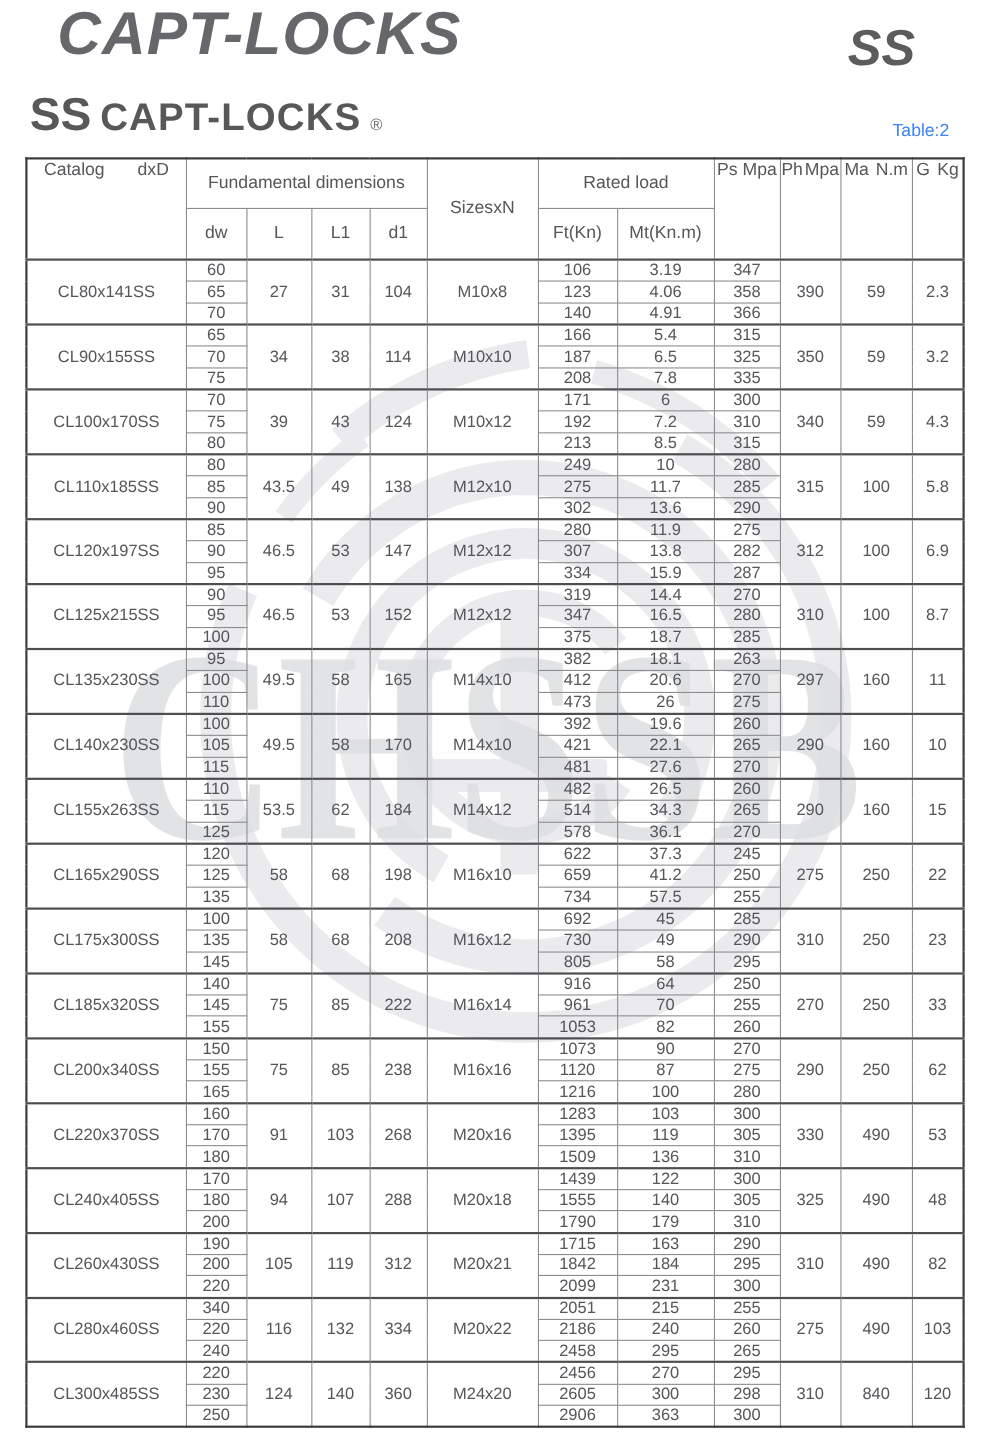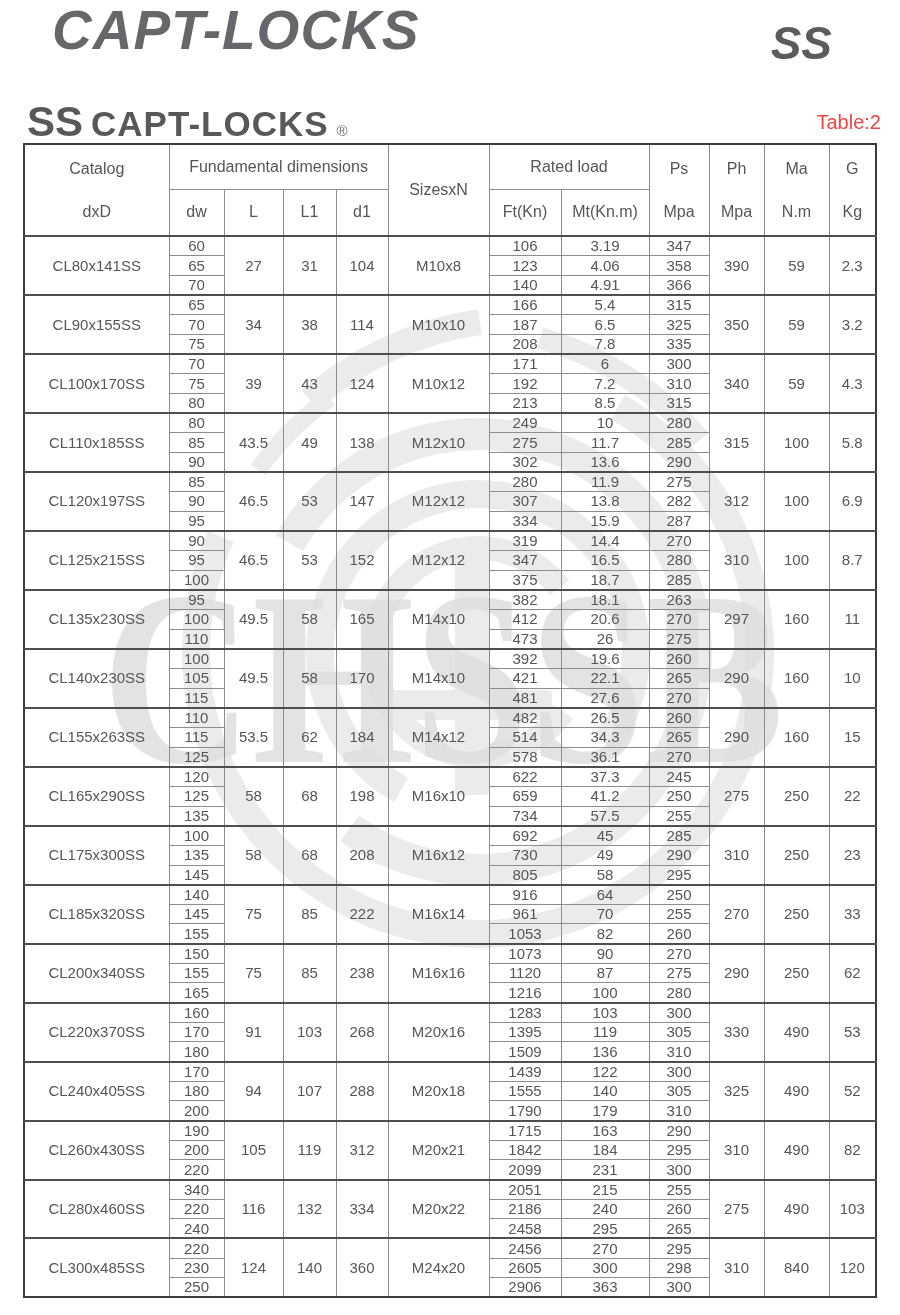--- a/index.html
+++ b/index.html
@@ -11,48 +11,48 @@
   .brand-logo{
     position:absolute;left:52px;top:-2px;
     font-size:55px;font-weight:bold;font-style:italic;
     color:#66676a;letter-spacing:1px;white-space:nowrap;
   }
   .brand-ss{
     position:absolute;right:68px;top:16px;
     font-size:46px;font-weight:bold;font-style:italic;color:#5b5c5e;
   }
   .subtitle{
-    position:absolute;left:27px;top:98px;white-space:nowrap;color:#57585a;
+    position:absolute;left:27px;top:80px;white-space:nowrap;color:#57585a;
   }
   .subtitle .st-prefix{font-size:42px;font-weight:bold;letter-spacing:0px;}
   .subtitle .st-main{font-size:35px;font-weight:bold;letter-spacing:1px;margin-left:8px;}
   .subtitle .st-reg{font-size:15px;font-weight:normal;margin-left:8px;color:#6a6b6d;}
   .table-label{
-    position:absolute;right:19px;top:111px;font-size:20px;color:#ef4444;
+    position:absolute;right:37px;top:111px;font-size:16px;color:#3b82f6;
   }
   
   .watermark{position:absolute;left:0;top:0;width:900px;height:1315px;z-index:0;pointer-events:none;}
   
   .tablewrap{position:absolute;left:23px;top:143px;z-index:1;}
   table.spec{
     border-collapse:collapse;table-layout:fixed;width:852px;
     background:transparent;
   }
   table.spec td{
     border:1px solid #8d8d8f;text-align:center;vertical-align:middle;
     padding:0;font-size:15px;color:#55565a;line-height:1.05;
     overflow:hidden;
   }
   table.spec{border:2px solid #3c3c3e;}
   thead tr.hrow1 td{height:44px;font-size:16px;}
   thead tr.hrow2 td{height:45px;font-size:16px;}
   tbody tr{height:19.67px;}
   tbody tr.gstart td{border-top:2px solid #4e4e50;}
   thead td.merged{line-height:1.0;}
-  .two-line{display:flex;flex-direction:column;justify-content:space-around;height:86px;}
+  .two-line{display:flex;flex-direction:row;justify-content:space-around;height:86px;}
   .two-line span{display:block;}
 </style>
 </head>
 <body>
 
 <svg class="watermark" viewBox="0 0 900 1315" xmlns="http://www.w3.org/2000/svg">
   <g stroke="#ebebed" fill="none">
     <circle cx="478" cy="652" r="104" stroke-width="24" stroke-dasharray="520 135" transform="rotate(35 478 652)"></circle>
     <circle cx="478" cy="652" r="158" stroke-width="28" stroke-dasharray="760 230" transform="rotate(120 478 652)"></circle>
     <circle cx="478" cy="652" r="218" stroke-width="32" stroke-dasharray="1050 320" transform="rotate(210 478 652)"></circle>
@@ -506,21 +506,21 @@
           <td>170</td>
           <td rowspan="3">94</td>
           <td rowspan="3">107</td>
           <td rowspan="3">288</td>
           <td rowspan="3">M20x18</td>
           <td>1439</td>
           <td>122</td>
           <td>300</td>
           <td rowspan="3">325</td>
           <td rowspan="3">490</td>
-          <td rowspan="3">52</td>
+          <td rowspan="3">48</td>
         </tr>
         <tr>
           <td>180</td>
           <td>1555</td>
           <td>140</td>
           <td>305</td>
         </tr>
         <tr>
           <td>200</td>
           <td>1790</td>

